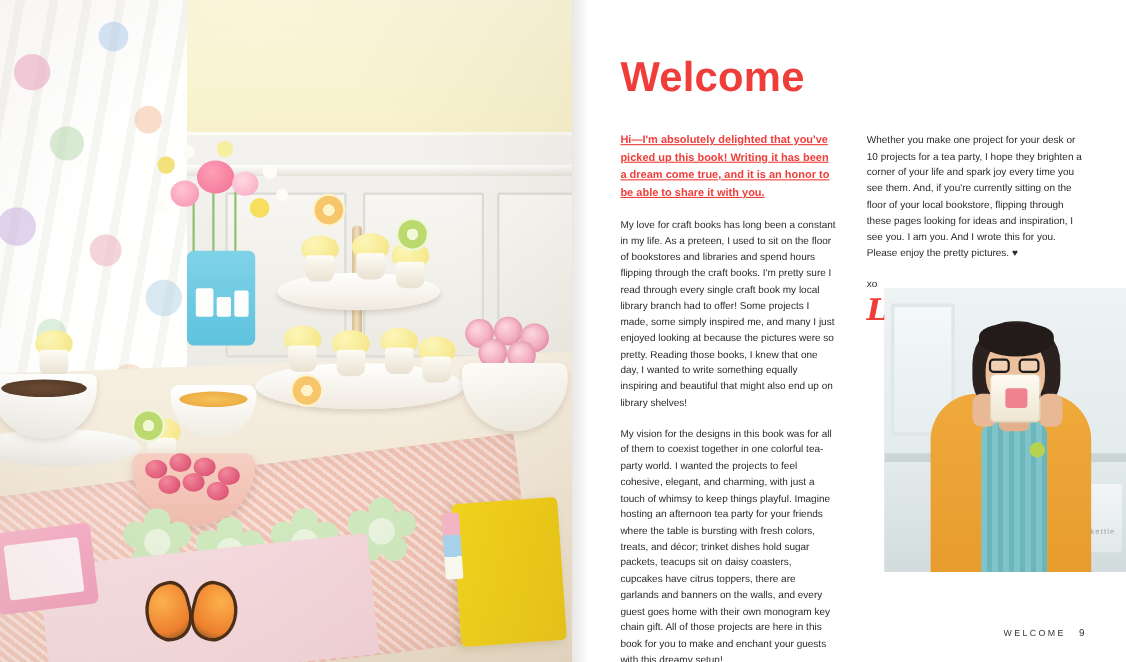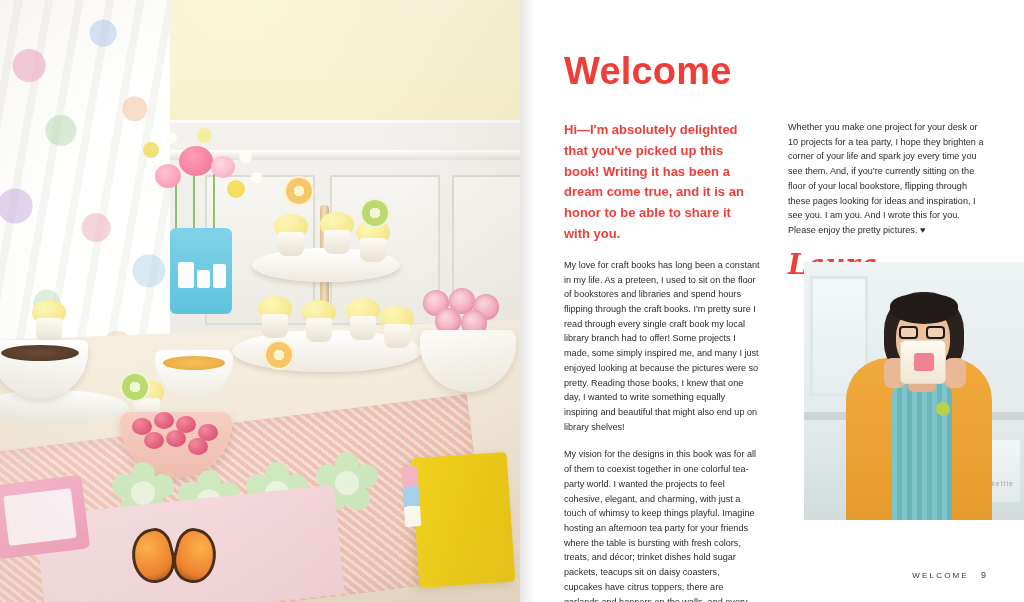--- a/index.html
+++ b/index.html
@@ -266,22 +266,23 @@
   p {
     margin: 0 0 13px 0;
     font-size: 9.1px;
     line-height: 1.62;
     color: #2e2a28;
     text-align: left;
   }
   p.lede {
     color: #ef3e3a;
     font-weight: 700;
-    font-size: 13px;
+    font-size: 10px;
     line-height: 1.6;
+    text-decoration: underline;
   }
   .xo { font-size: 9.1px; color: #2e2a28; margin-bottom: 4px; }
   .signature {
     font-family: "DejaVu Serif", serif;
     font-style: italic;
     font-weight: 700;
     font-size: 27px;
     color: #ef3e3a;
     letter-spacing: .5px;
     margin: 2px 0 14px 0;
@@ -544,20 +545,21 @@
     <h1 class="welcome-title">Welcome</h1>
 
     <div class="columns">
       <div class="col">
         <p class="lede">Hi—I'm absolutely delighted that you've picked up this book! Writing it has been a dream come true, and it is an honor to be able to share it with you.</p>
         <p>My love for craft books has long been a constant in my life. As a preteen, I used to sit on the floor of bookstores and libraries and spend hours flipping through the craft books. I'm pretty sure I read through every single craft book my local library branch had to offer! Some projects I made, some simply inspired me, and many I just enjoyed looking at because the pictures were so pretty. Reading those books, I knew that one day, I wanted to write something equally inspiring and beautiful that might also end up on library shelves!</p>
         <p>My vision for the designs in this book was for all of them to coexist together in one colorful tea-party world. I wanted the projects to feel cohesive, elegant, and charming, with just a touch of whimsy to keep things playful. Imagine hosting an afternoon tea party for your friends where the table is bursting with fresh colors, treats, and décor; trinket dishes hold sugar packets, teacups sit on daisy coasters, cupcakes have citrus toppers, there are garlands and banners on the walls, and every guest goes home with their own monogram key chain gift. All of those projects are here in this book for you to make and enchant your guests with this dreamy setup!</p>
       </div>
       <div class="col">
         <p>Whether you make one project for your desk or 10 projects for a tea party, I hope they brighten a corner of your life and spark joy every time you see them. And, if you're currently sitting on the floor of your local bookstore, flipping through these pages looking for ideas and inspiration, I see you. I am you. And I wrote this for you. Please enjoy the pretty pictures. ♥</p>
+        <p class="xo">xo</p>
         <div class="signature">Laura</div>
       </div>
     </div>
 
     <div class="author-photo">
       <div class="ap-wall"></div>
       <div class="ap-window"></div>
       <div class="ap-shelf"></div>
       <div class="ap-box"></div>
       <div class="ap-box-label">kettle</div>

